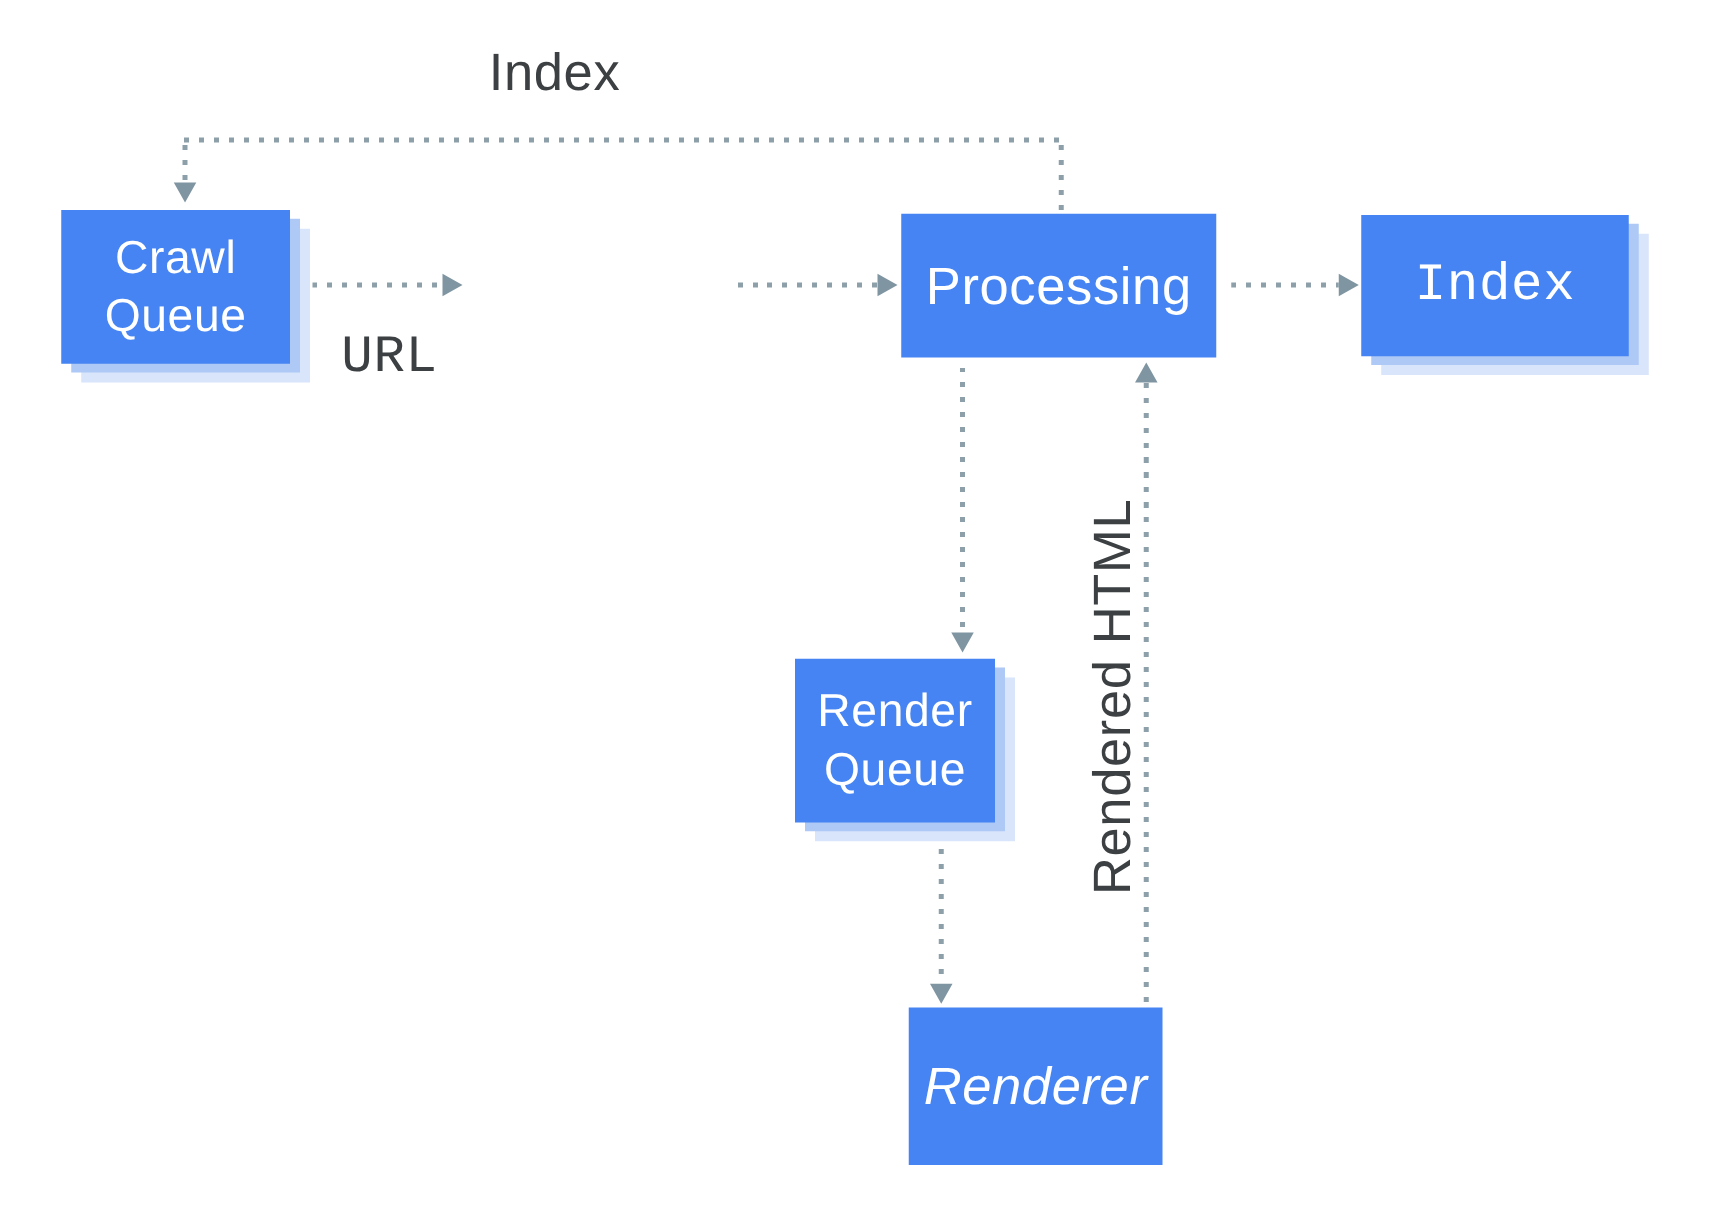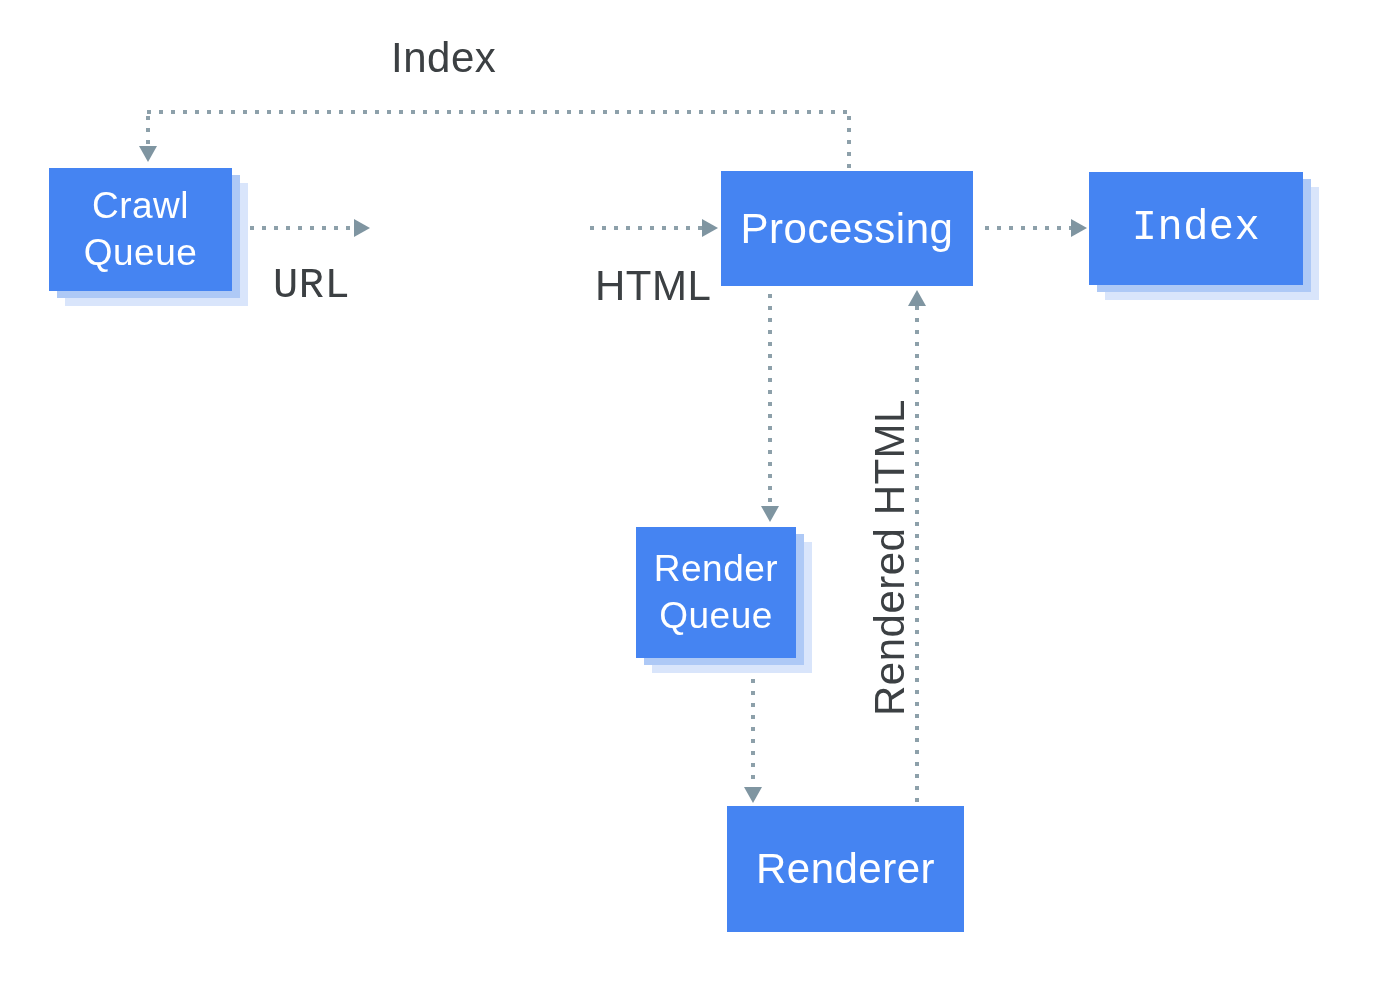--- a/index.html
+++ b/index.html
@@ -41,21 +41,21 @@
   .node.two-line { font-size: 37px; line-height: 1.26; justify-content: center; }
   .node.shadowed {
     box-shadow: 8px 7px 0 var(--shadow-inner), 16px 15px 0 var(--shadow-outer);
   }
 
   #node-crawl-queue  { left: 49px;   top: 168px; width: 183px; height: 123px; }
   #node-crawler      { left: 371px;  top: 170px; width: 207px; height: 116px; }
   #node-processing   { left: 721px;  top: 171px; width: 252px; height: 115px; }
   #node-index        { left: 1089px; top: 172px; width: 214px; height: 113px; font-family: Liberation Mono, monospace; }
   #node-render-queue { left: 636px;  top: 527px; width: 160px; height: 131px; }
-  #node-renderer     { left: 727px;  top: 806px; width: 237px; height: 126px; }
+  #node-renderer     { left: 727px;  top: 806px; width: 203px; height: 126px; font-style: italic; }
 
   
   .h-dots {
     position: absolute;
     height: 4px;
     background: repeating-linear-gradient(90deg,
       var(--connector) 0 4px, transparent 4px 12px);
   }
   .v-dots {
     position: absolute;
@@ -127,21 +127,20 @@
   <div class="v-dots" id="fb-v-left"></div>
   <div class="ah ah-down" id="ah-fb"></div>
   <div class="edge-label" id="label-urls">Index</div>
 
   <div class="h-dots" id="e-cq-cr"></div>
   <div class="ah ah-right" id="ah-cq-cr"></div>
   <div class="edge-label" id="label-url">URL</div>
 
   <div class="h-dots" id="e-cr-pr"></div>
   <div class="ah ah-right" id="ah-cr-pr"></div>
-  <div class="edge-label" id="label-html">HTML</div>
 
   <div class="h-dots" id="e-pr-ix"></div>
   <div class="ah ah-right" id="ah-pr-ix"></div>
 
   <div class="v-dots" id="e-pr-rq"></div>
   <div class="ah ah-down" id="ah-pr-rq"></div>
 
   <div class="v-dots" id="e-rq-rd"></div>
   <div class="ah ah-down" id="ah-rq-rd"></div>
 

